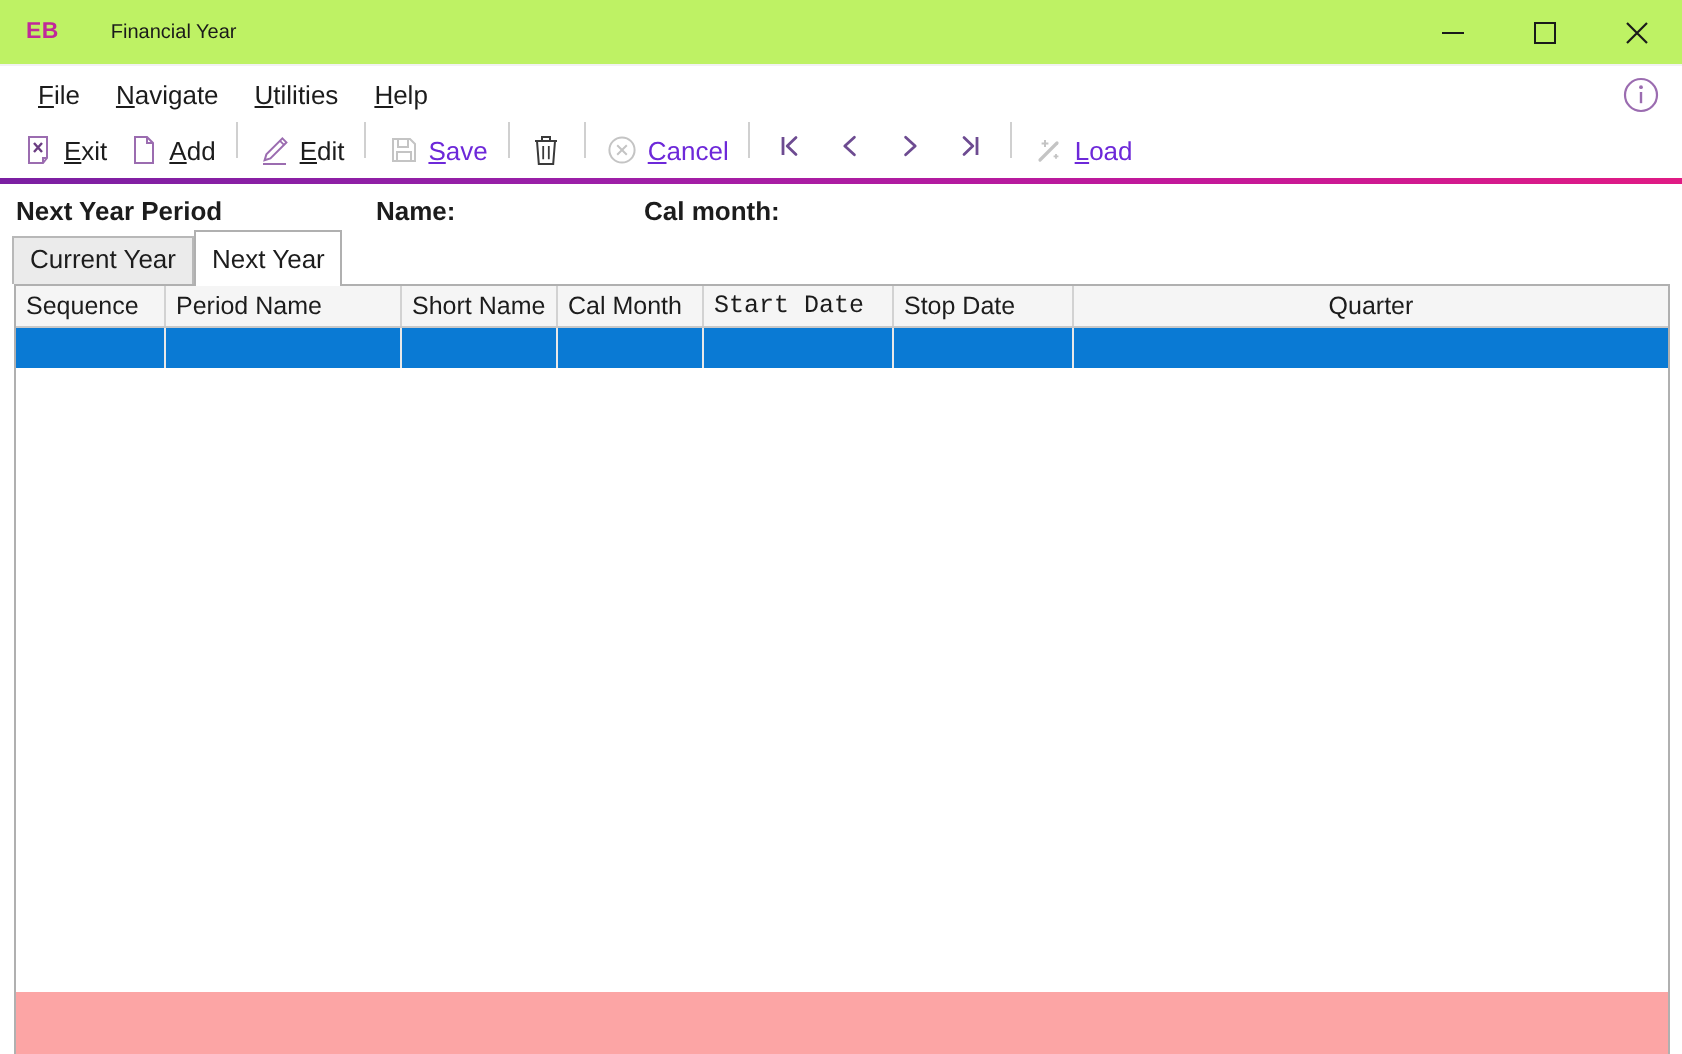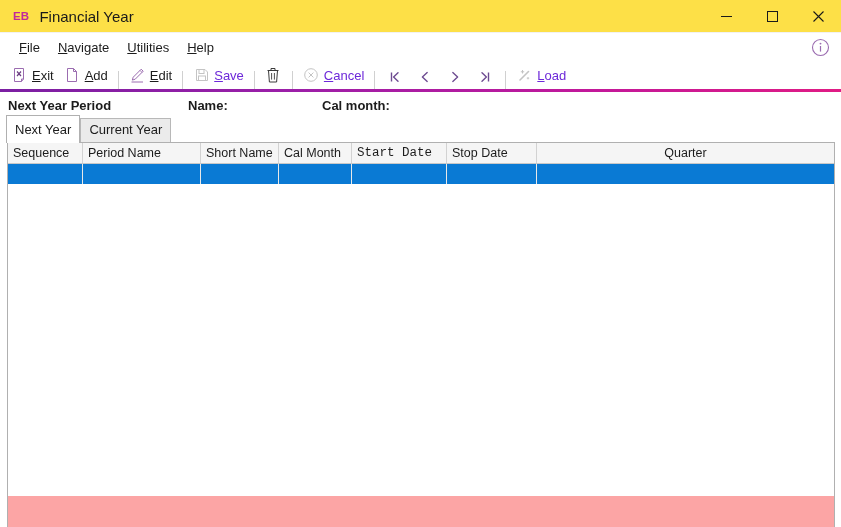--- a/index.html
+++ b/index.html
@@ -13,36 +13,36 @@
     font-family: "Liberation Sans", sans-serif;
     font-size: 13px;
     color: #1c1c1c;
     overflow: hidden;
     position: relative;
   }
 
   
   .titlebar {
     height: 32px;
-    background: #fde047;
+    background: #bef264;
     display: flex;
     align-items: center;
     position: relative;
     border-bottom: 1px solid #f2f2f2;
   }
   .title-logo {
     margin-left: 13px;
     font-size: 11.5px;
     font-weight: bold;
     letter-spacing: 0.2px;
     color: #c0299a;
   }
   .title-text {
-    margin-left: 10px;
-    font-size: 15px;
+    margin-left: 26px;
+    font-size: 10px;
     color: #1a1a1a;
   }
   .wincontrols {
     position: absolute;
     right: 0;
     top: 0;
     height: 32px;
     display: flex;
   }
   .wc {
@@ -81,21 +81,21 @@
     display: flex;
     align-items: center;
     justify-content: center;
   }
 
   
   .toolbar {
     height: 28px;
     background: #ffffff;
     display: flex;
-    align-items: flex-end;
+    align-items: flex-start;
     padding-left: 6px;
   }
   .tb-btn {
     display: flex;
     align-items: center;
     gap: 4px;
     padding: 2px 5px;
     height: 24px;
     cursor: default;
     white-space: nowrap;
@@ -396,22 +396,22 @@
 
 <div class="accent-line"></div>
 
 <div class="hdr-labels">
   <span class="hdr-lbl l1">Next Year Period</span>
   <span class="hdr-lbl l2">Name:</span>
   <span class="hdr-lbl l3">Cal month:</span>
 </div>
 
 <div class="tabstrip">
+  <div class="tab">Current Year</div>
   <div class="tab active">Next Year</div>
-  <div class="tab">Current Year</div>
 </div>
 
 <div class="grid-wrap">
   <div class="grid-head" id="grid-head">
       <div class="gh" style="width: 75px;">Sequence</div>
       <div class="gh" style="width: 118px;">Period Name</div>
       <div class="gh" style="width: 78px;">Short Name</div>
       <div class="gh" style="width: 73px;">Cal Month</div>
       <div class="gh" style="width: 95px; font-family: Liberation Mono, monospace;">Start Date</div>
       <div class="gh" style="width: 90px;">Stop Date</div>

